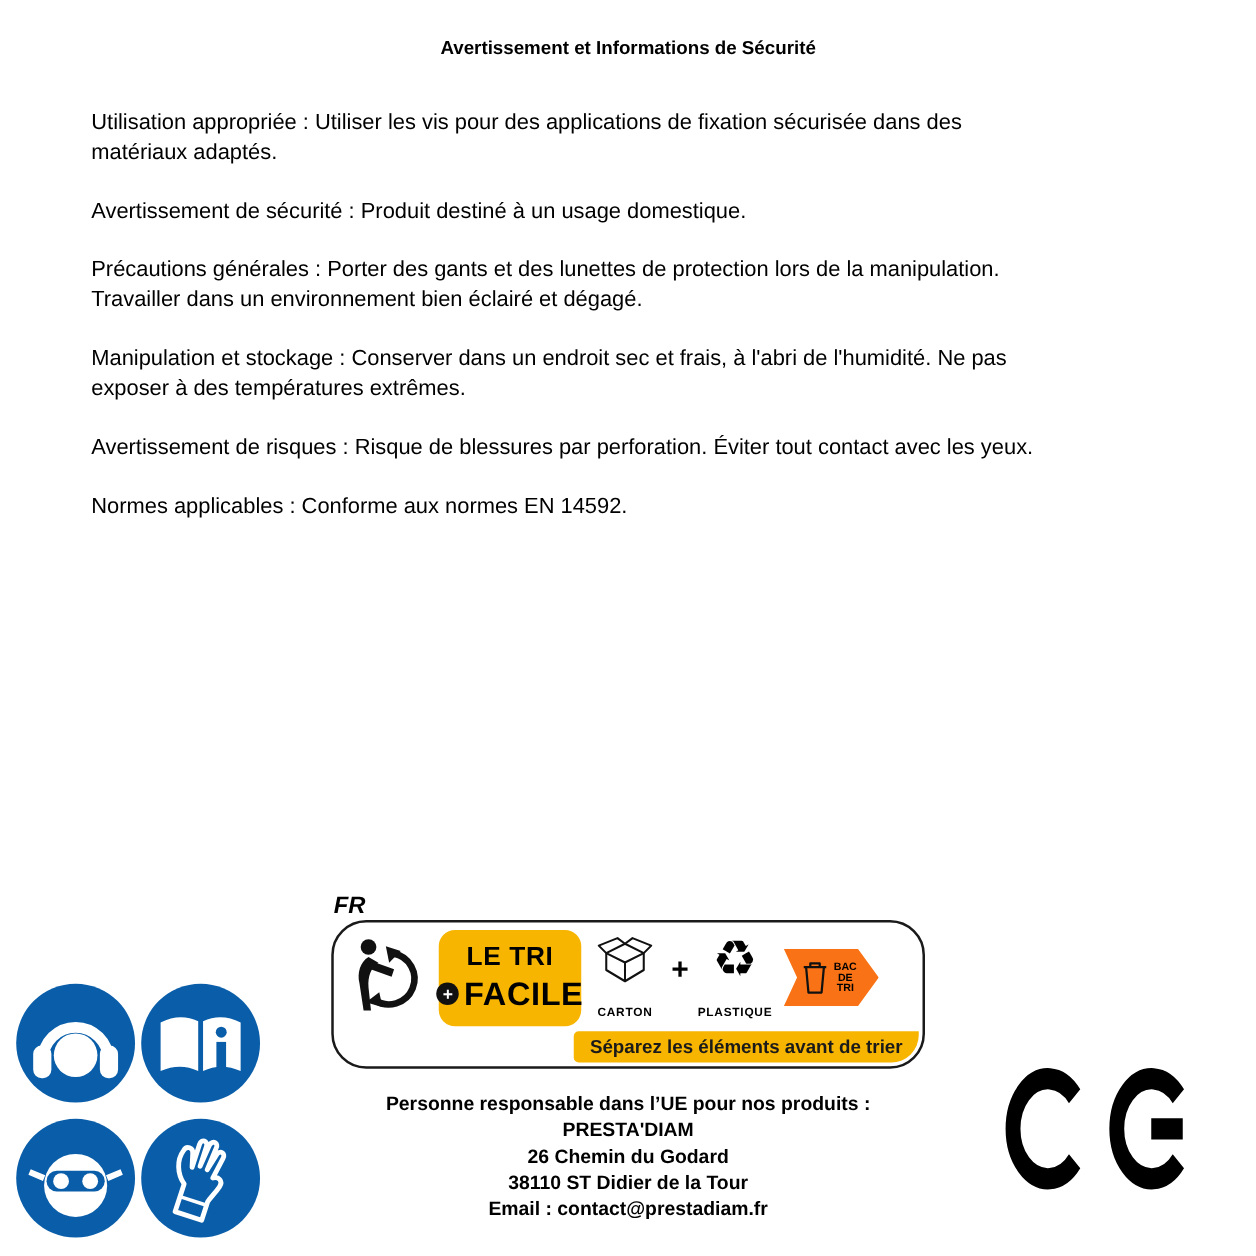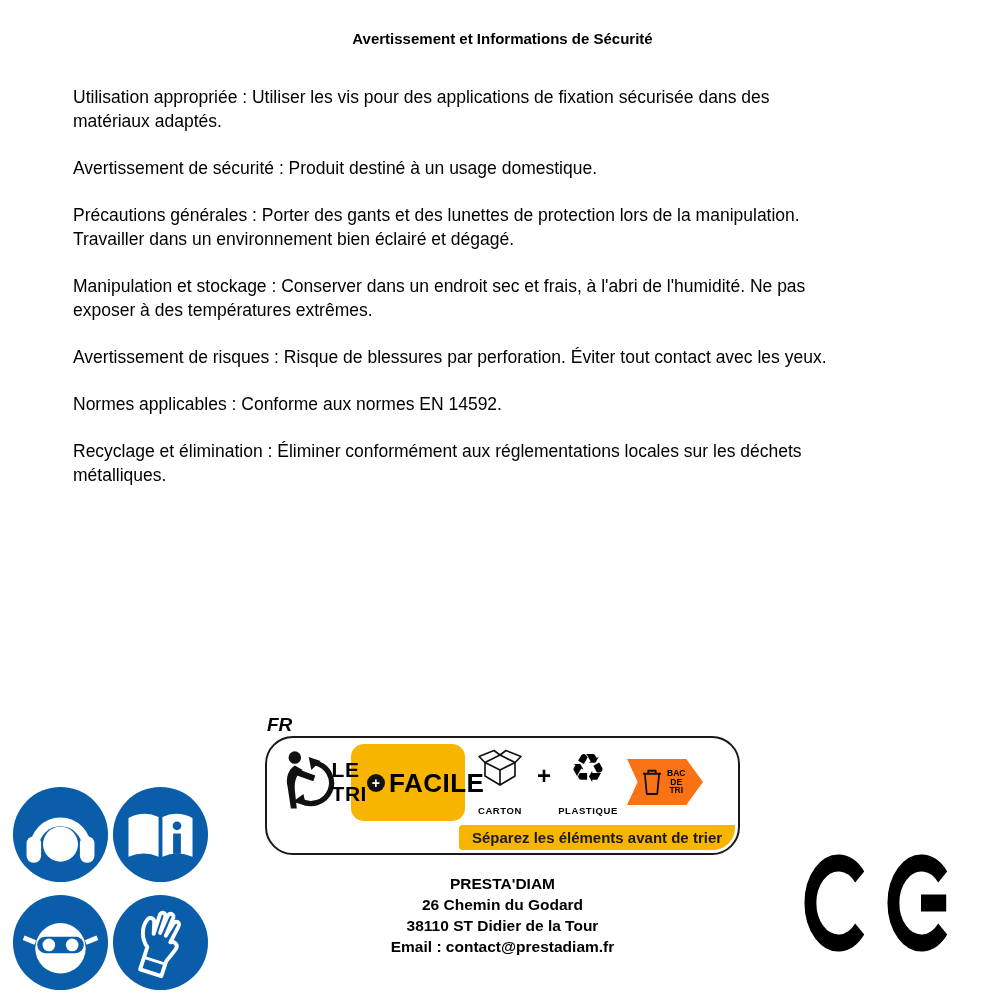--- a/index.html
+++ b/index.html
@@ -32,21 +32,21 @@
     position: absolute; left: 265px; top: 736px; width: 475px; height: 119px;
     background: #fff; border: 2.5px solid #1a1a1a; border-radius: 28px;
   }
   .tri-row { display: flex; align-items: center; height: 84px; padding: 4px 0 0 10px; }
   .triman { width: 66px; height: 74px; flex: 0 0 auto; }
   .triman svg { width: 100%; height: 100%; display: block; }
 
   .tri-head {
     flex: 0 0 auto; margin-left: 8px; width: 114px; height: 77px;
     background: #F7B500; border-radius: 13px;
-    display: flex; flex-direction: row; align-items: center; justify-content: center;
+    display: flex; flex-direction: column; align-items: center; justify-content: center;
   }
   .tri-head-line1 { font-size: 21px; font-weight: bold; letter-spacing: 0.5px; }
   .tri-head-line2 { display: flex; align-items: center; margin-top: 2px; }
   .tri-head-line2 .txt { font-size: 26px; font-weight: bold; letter-spacing: 0.5px; }
   .plus-circle {
     width: 18px; height: 18px; border-radius: 50%; background: #111; color: #fff;
     display: inline-flex; align-items: center; justify-content: center;
     font-weight: bold; font-size: 14px; margin-right: 4px;
   }
 
@@ -92,22 +92,20 @@
   <div class="content">
     <p>Utilisation appropriée : Utiliser les vis pour des applications de fixation sécurisée dans des
 matériaux adaptés.</p>
     <p>Avertissement de sécurité : Produit destiné à un usage domestique.</p>
     <p>Précautions générales : Porter des gants et des lunettes de protection lors de la manipulation.
 Travailler dans un environnement bien éclairé et dégagé.</p>
     <p>Manipulation et stockage : Conserver dans un endroit sec et frais, à l'abri de l'humidité. Ne pas
 exposer à des températures extrêmes.</p>
     <p>Avertissement de risques : Risque de blessures par perforation. Éviter tout contact avec les yeux.</p>
     <p>Normes applicables : Conforme aux normes EN 14592.</p>
-    <p>Recyclage et élimination : Éliminer conformément aux réglementations locales sur les déchets
-métalliques.</p>
   </div>
 
   <div class="icons-grid">
     <div class="picto">
       <svg viewBox="0 0 100 100">
         <circle cx="50" cy="50" r="49" fill="#0a5ea9"></circle>
         <path d="M23 64 a27 27 0 0 1 54 0" fill="none" stroke="#fff" stroke-width="9"></path>
         <circle cx="50" cy="60" r="18" fill="#fff"></circle>
         <rect x="15" y="52" width="15" height="27" rx="7" fill="#fff"></rect>
         <rect x="70" y="52" width="15" height="27" rx="7" fill="#fff"></rect>
@@ -193,20 +191,21 @@
 DE
 TRI</div>
       </div>
     </div>
     <div class="tri-strip">
       <span>Séparez les éléments avant de trier</span>
     </div>
   </div>
 
   <div class="address">
+    <div>Personne responsable dans l’UE pour nos produits :</div>
     <div>PRESTA'DIAM</div>
     <div>26 Chemin du Godard</div>
     <div>38110 ST Didier de la Tour</div>
     <div>Email : contact@prestadiam.fr</div>
   </div>
 
   <div class="ce">
     <svg width="70" height="100" viewBox="0 0 100 100" preserveAspectRatio="none">
       <path d="M81 24 A40 40 0 1 0 81 76" fill="none" stroke="#000" stroke-width="17"></path>
     </svg>

